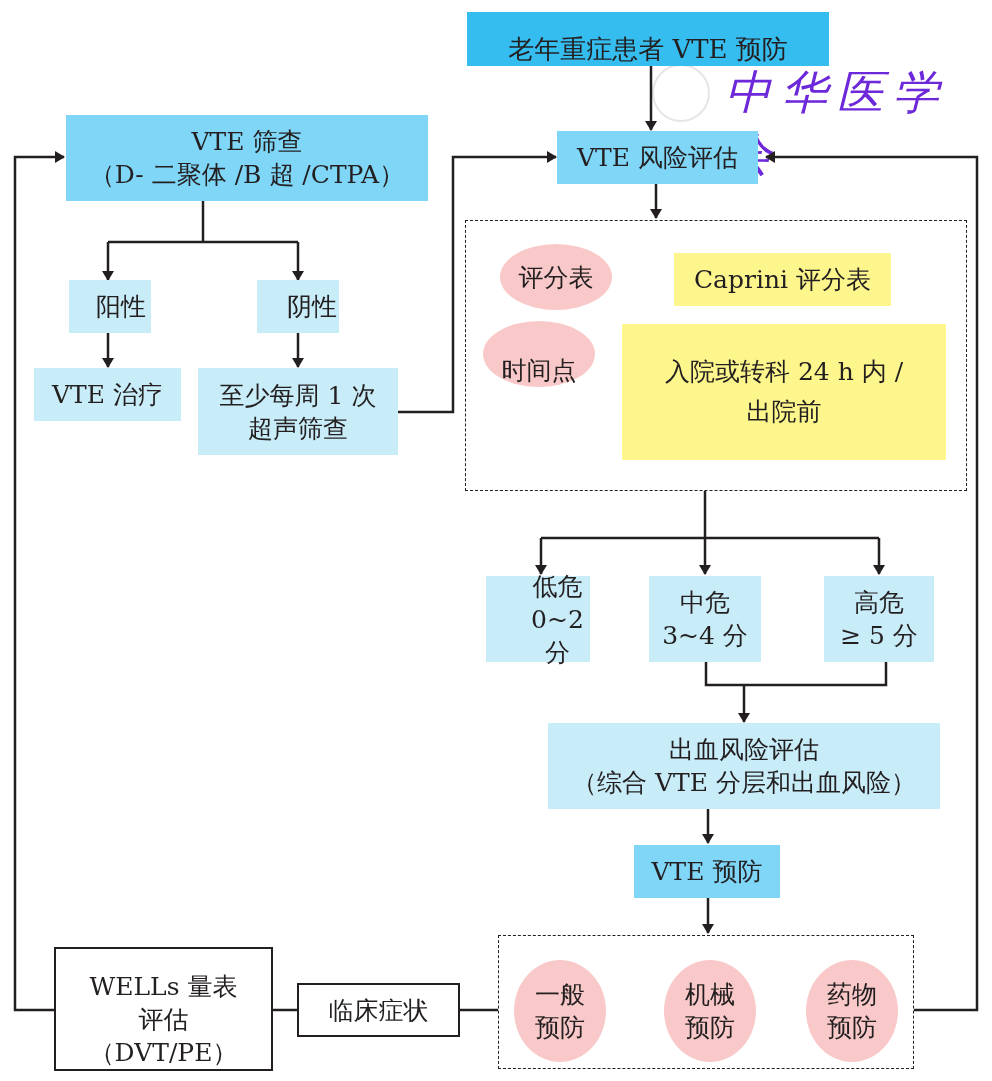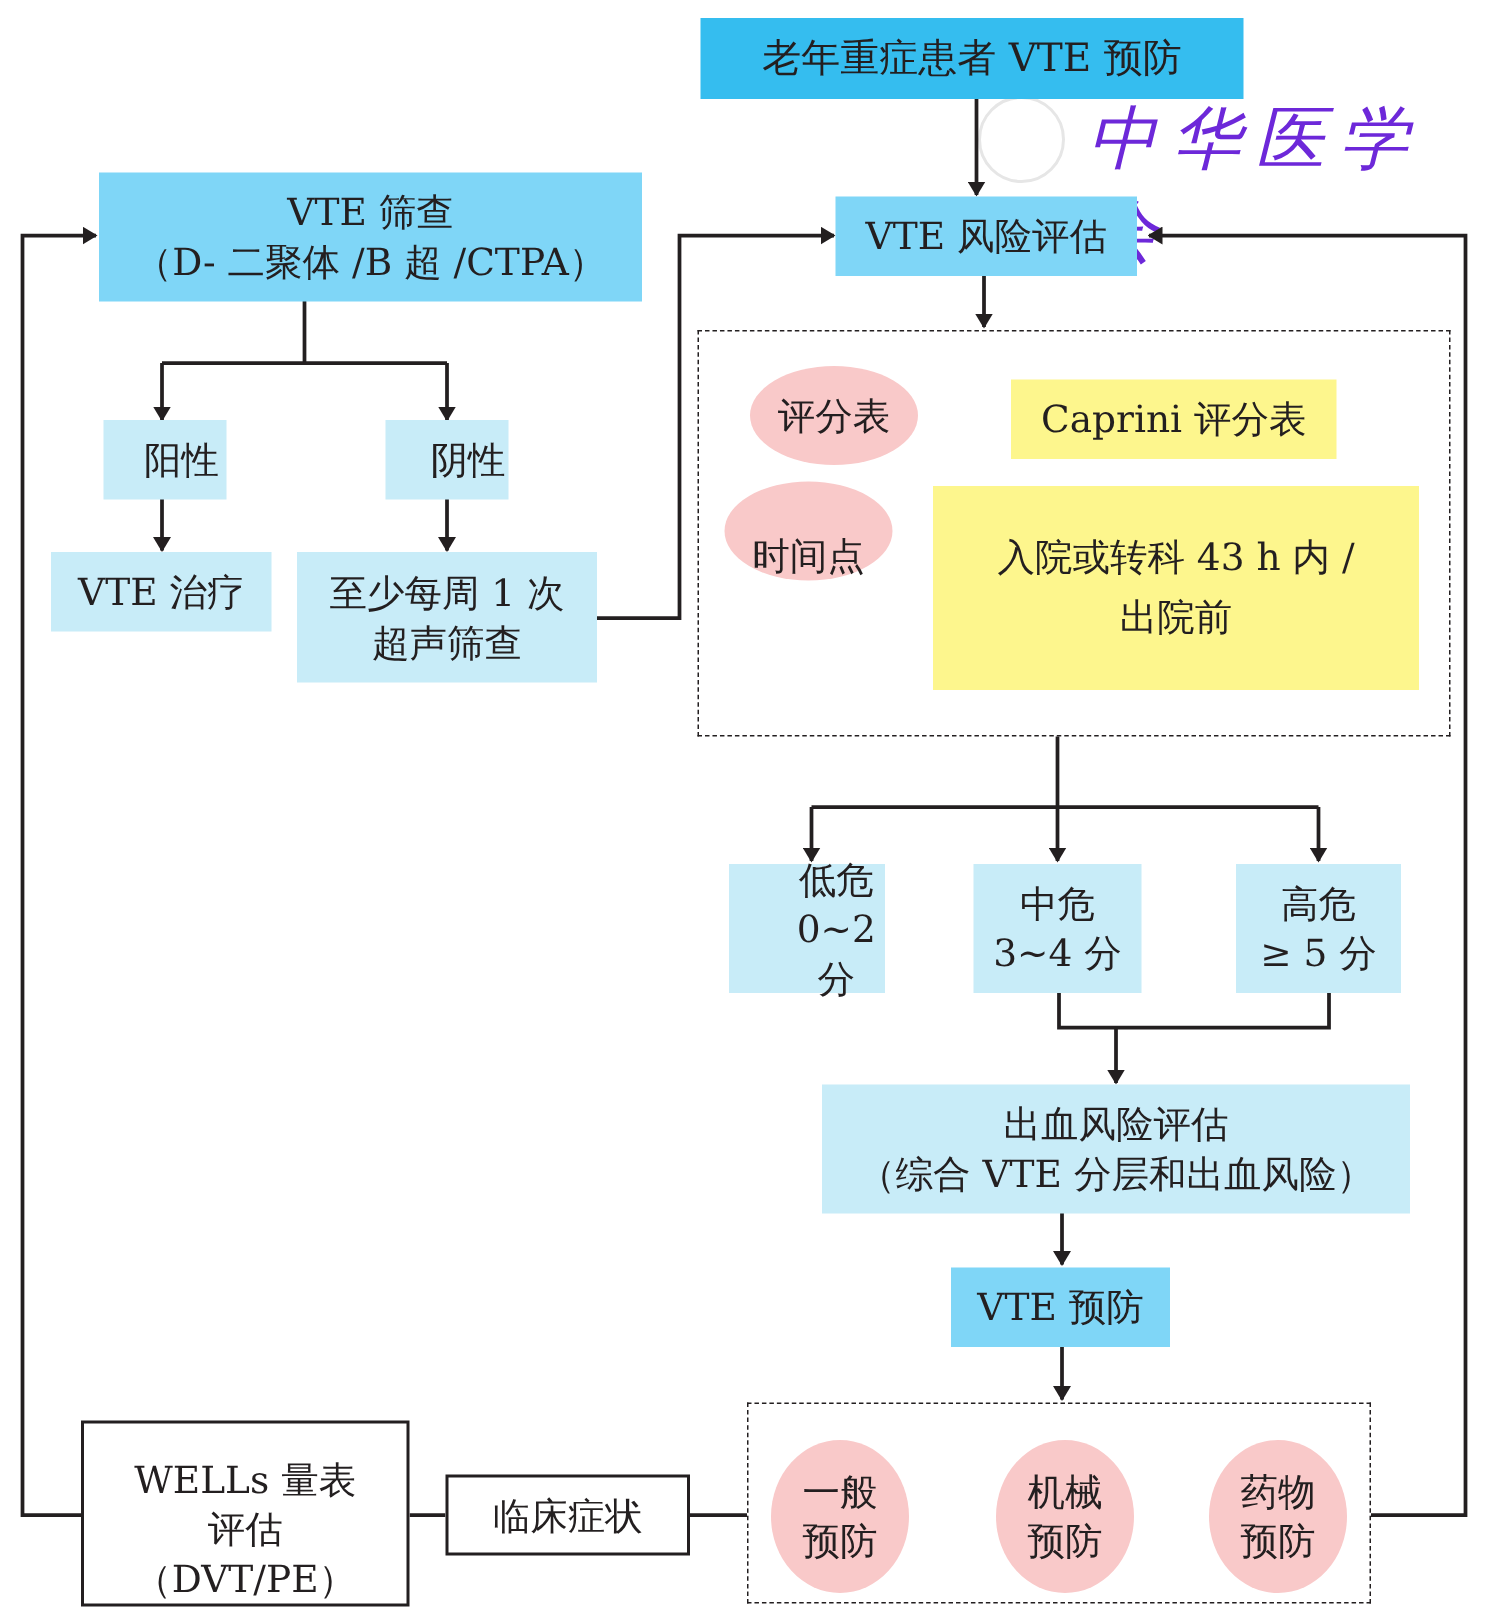--- a/index.html
+++ b/index.html
@@ -61,21 +61,21 @@
 
     <polyline points="914,1010 977,1010 977,157 766,157" marker-end="url(#ah)"></polyline>
 
     <line x1="498" y1="1010" x2="460" y2="1010"></line>
     <line x1="297" y1="1010" x2="273" y2="1010"></line>
 
     <polyline points="54,1010 15,1010 15,157 64,157" marker-end="url(#ah)"></polyline>
   </g>
 </svg>
 
-<div class="box dark" style="left:467px;top:12px;width:362px;height:54px;font-size:26px;">
+<div class="box dark" style="left:467px;top:12px;width:362px;height:54px;font-size:26px;justify-content:flex-end;">
   <span>老年重症患者 VTE 预防</span>
 </div>
 
 <div class="box mid" style="left:557px;top:131px;width:201px;height:53px;">
   <span>VTE 风险评估</span>
 </div>
 
 <div class="box mid" style="left:66px;top:115px;width:362px;height:86px;">
   <span>VTE 筛查</span>
   <span>（D- 二聚体 /B 超 /CTPA）</span>
@@ -99,21 +99,21 @@
 <div class="oval" style="left:500px;top:244px;width:112px;height:66px;">
   <span>评分表</span>
 </div>
 <div class="box yellow" style="left:674px;top:253px;width:217px;height:53px;">
   <span>Caprini 评分表</span>
 </div>
 <div class="oval" style="left:483px;top:321px;width:112px;height:66px;justify-content:flex-end;">
   <span>时间点</span>
 </div>
 <div class="box yellow" style="left:622px;top:324px;width:324px;height:136px;line-height:40px;">
-  <span>入院或转科 43 h 内 /</span>
+  <span>入院或转科 24 h 内 /</span>
   <span>出院前</span>
 </div>
 
 <div class="box light" style="left:486px;top:576px;width:104px;height:86px;padding-left:39px;">
   <span>低危</span>
   <span>0~2 分</span>
 </div>
 <div class="box light" style="left:649px;top:576px;width:112px;height:86px;">
   <span>中危</span>
   <span>3~4 分</span>

